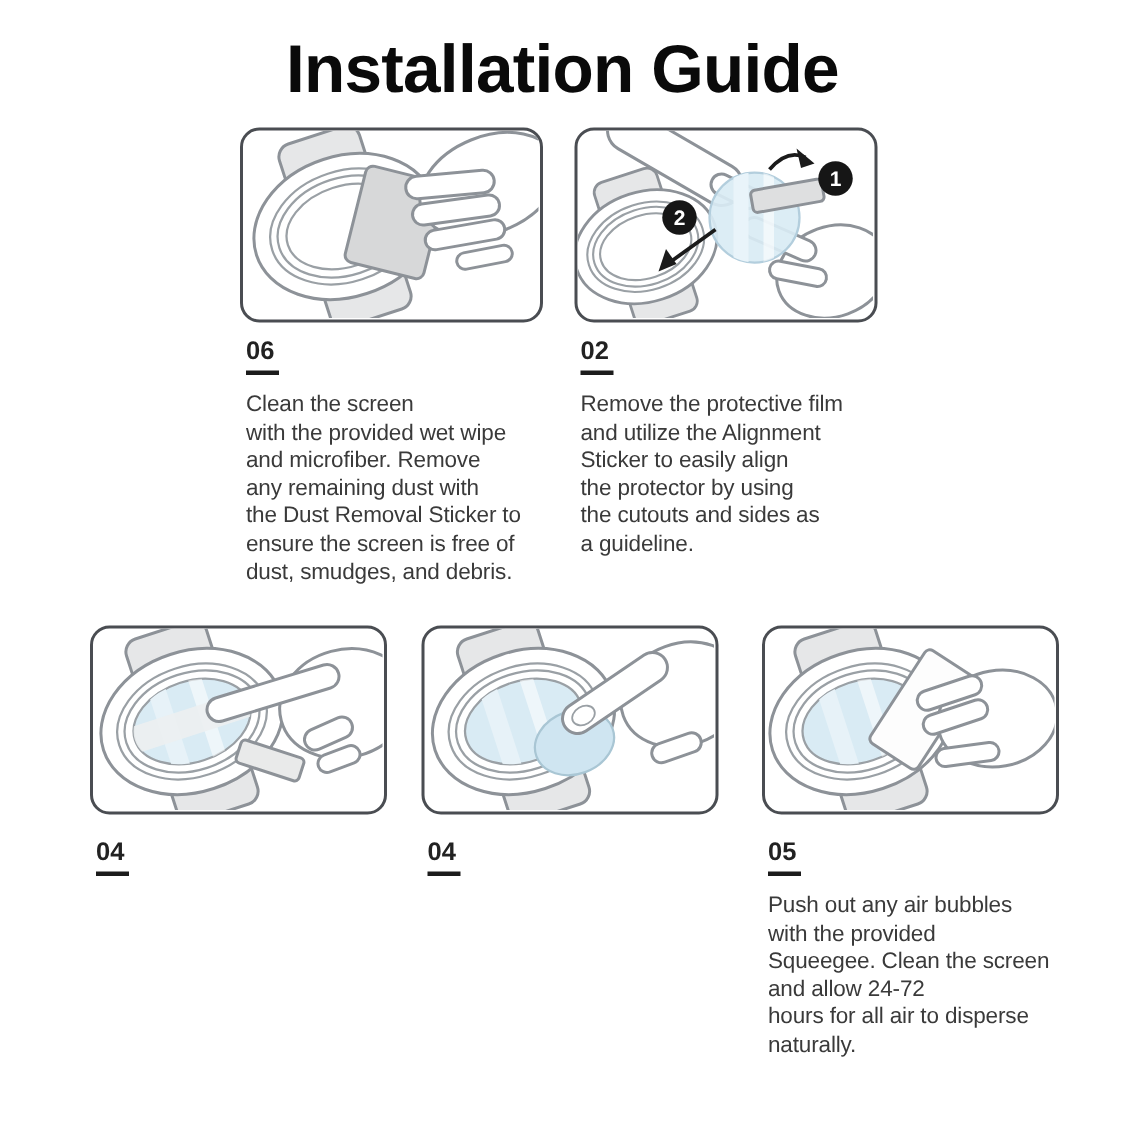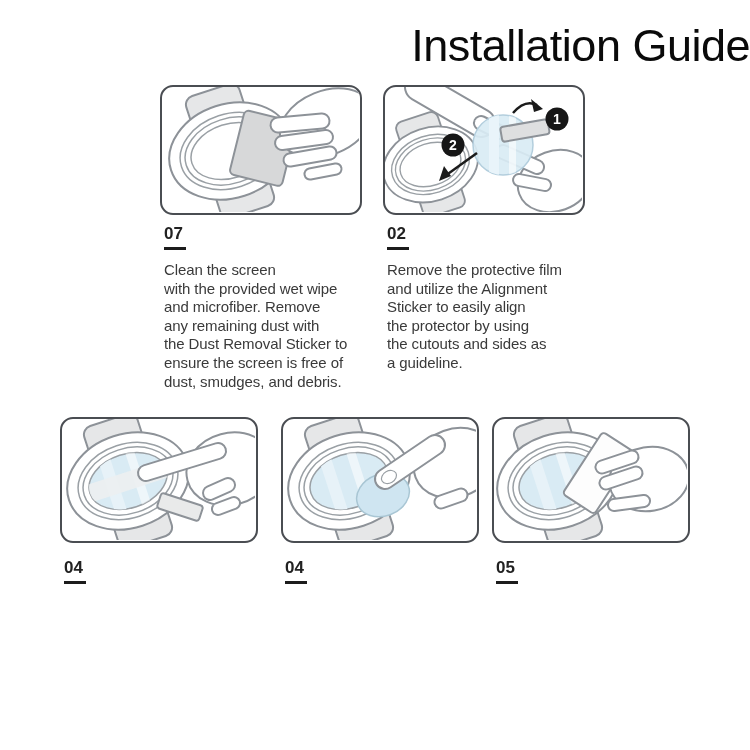--- a/index.html
+++ b/index.html
@@ -1,19 +1,19 @@
 <!DOCTYPE html>
 <html><head>
 <meta charset="utf-8">
 <style>
   html,body{margin:0;padding:0;background:#ffffff;}
   #page{position:relative;width:750px;height:750px;background:#ffffff;overflow:hidden;
         font-family:"Liberation Sans", sans-serif;color:#333;}
-  .title{position:absolute;top:20px;left:0;width:750px;text-align:right;
-         font-size:45px;font-weight:400;color:#0a0a0a;letter-spacing:-0.5px;}
+  .title{position:absolute;top:20px;left:0;width:750px;text-align:center;
+         font-size:45px;font-weight:700;color:#0a0a0a;letter-spacing:-0.5px;}
   .step{position:absolute;}
   .figure{background:#fff;border:2.5px solid #4a4d52;border-radius:13px;
           overflow:hidden;box-sizing:border-box;}
   .fig-r1{width:202px;height:130px;}
   .fig-r2{width:198px;height:126px;}
   .stepnum{display:inline-block;font-size:17px;font-weight:700;color:#222;
            border-bottom:3px solid #1c1c1c;padding:0 3px 3px 0;margin-left:4px;}
   .r1 .stepnum{margin-top:9px;}
   .r2 .stepnum{margin-top:15px;}
   .steptext{margin:11px 0 0 4px;font-size:15px;line-height:18.6px;color:#3a3a3a;
@@ -49,21 +49,21 @@
           <path d="M160,34 L116,38" stroke="#ffffff" stroke-width="13" stroke-linecap="round" fill="none"></path>
           <path d="M164,50 L120,56" stroke="#8d9298" stroke-width="16" stroke-linecap="round" fill="none"></path>
           <path d="M164,50 L120,56" stroke="#ffffff" stroke-width="12" stroke-linecap="round" fill="none"></path>
           <path d="M168,66 L128,73" stroke="#8d9298" stroke-width="15" stroke-linecap="round" fill="none"></path>
           <path d="M168,66 L128,73" stroke="#ffffff" stroke-width="11" stroke-linecap="round" fill="none"></path>
           <path d="M174,82 L148,87" stroke="#8d9298" stroke-width="13" stroke-linecap="round" fill="none"></path>
           <path d="M174,82 L148,87" stroke="#ffffff" stroke-width="9" stroke-linecap="round" fill="none"></path>
         </g>
       </svg>
     </div>
-    <div class="stepnum">07</div>
+    <div class="stepnum">06</div>
     <div class="steptext">Clean the screen
 with the provided wet wipe
 and microfiber. Remove
 any remaining dust with
 the Dust Removal Sticker to
 ensure the screen is free of
 dust, smudges, and debris.</div>
   </div>
 
   <div class="step r1" style="left:383px;top:85px;width:210px;">
@@ -193,21 +193,21 @@
           <path d="M178,76 L158,83" stroke="#ffffff" stroke-width="11" stroke-linecap="round" fill="none"></path>
           <path d="M152,26 L102,60" stroke="#8d9298" stroke-width="22" stroke-linecap="round" fill="none"></path>
           <path d="M152,26 L102,60" stroke="#ffffff" stroke-width="18" stroke-linecap="round" fill="none"></path>
           <ellipse cx="106" cy="58" rx="8" ry="6" transform="rotate(-30 106 58)" fill="#ffffff" stroke="#9aa0a5" stroke-width="1.2"></ellipse>
         </g>
       </svg>
     </div>
     <div class="stepnum">04</div>
   </div>
 
-  <div class="step r2" style="left:492px;top:417px;width:210px;">
+  <div class="step r2" style="left:508px;top:417px;width:210px;">
     <div class="figure fig-r2">
       <svg width="193" height="121" viewBox="0 0 193 121">
         <g transform="translate(-2,-4)">
           <g transform="rotate(-18 66 66)">
             <clipPath id="scr5">
                 <ellipse cx="66" cy="66" rx="40" ry="27"></ellipse>
               </clipPath>
             <rect x="38" y="2" width="56" height="30" rx="9" fill="#e6e7e8" stroke="#8d9298" stroke-width="2"></rect>
             <rect x="38" y="100" width="56" height="30" rx="9" fill="#e6e7e8" stroke="#8d9298" stroke-width="2"></rect>
             <ellipse cx="66" cy="66" rx="62" ry="47" fill="#ffffff" stroke="#8d9298" stroke-width="2"></ellipse>
@@ -226,15 +226,21 @@
           <path d="M138,38 L108,48" stroke="#8d9298" stroke-width="15" stroke-linecap="round" fill="none"></path>
           <path d="M138,38 L108,48" stroke="#ffffff" stroke-width="11" stroke-linecap="round" fill="none"></path>
           <path d="M142,54 L112,64" stroke="#8d9298" stroke-width="15" stroke-linecap="round" fill="none"></path>
           <path d="M142,54 L112,64" stroke="#ffffff" stroke-width="11" stroke-linecap="round" fill="none"></path>
           <path d="M150,82 L120,86" stroke="#8d9298" stroke-width="14" stroke-linecap="round" fill="none"></path>
           <path d="M150,82 L120,86" stroke="#ffffff" stroke-width="10" stroke-linecap="round" fill="none"></path>
         </g>
       </svg>
     </div>
     <div class="stepnum">05</div>
+    <div class="steptext">Push out any air bubbles
+with the provided
+Squeegee. Clean the screen
+and allow 24-72
+hours for all air to disperse
+naturally.</div>
   </div>
 
 </div>
 
 </body></html>

